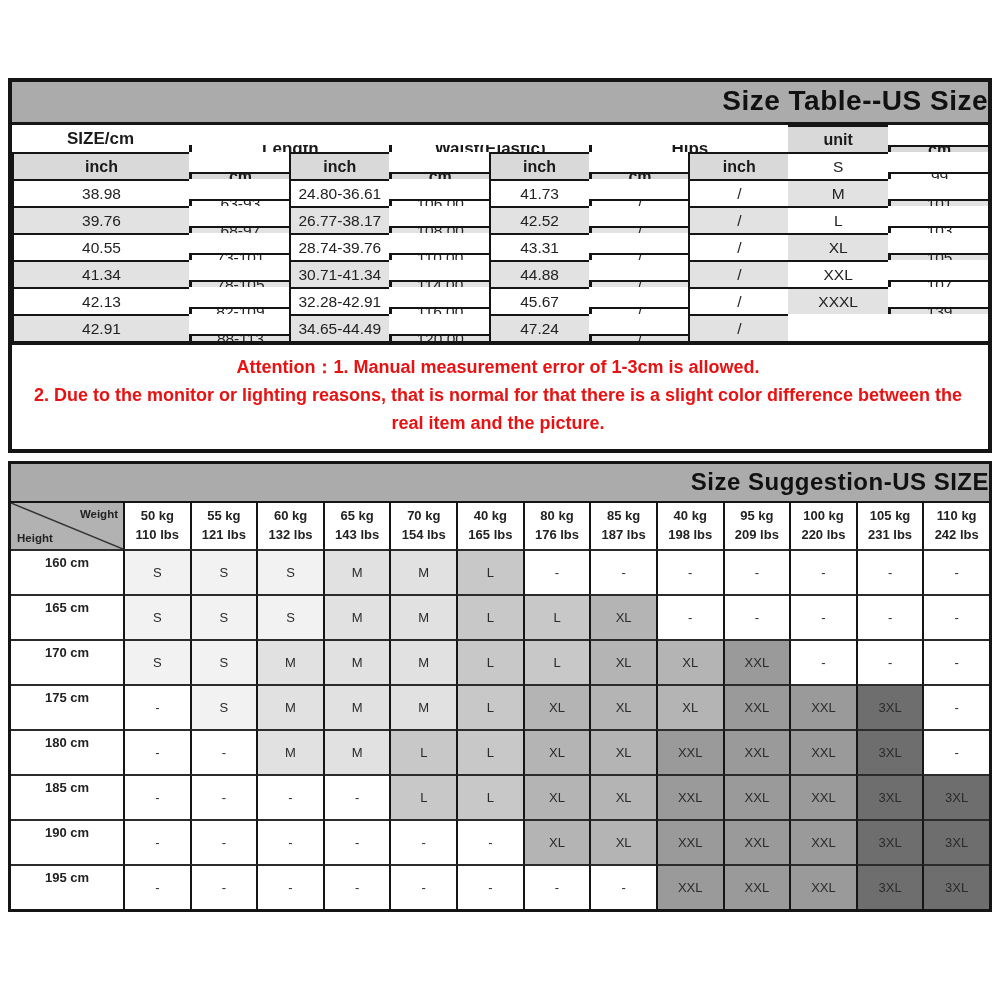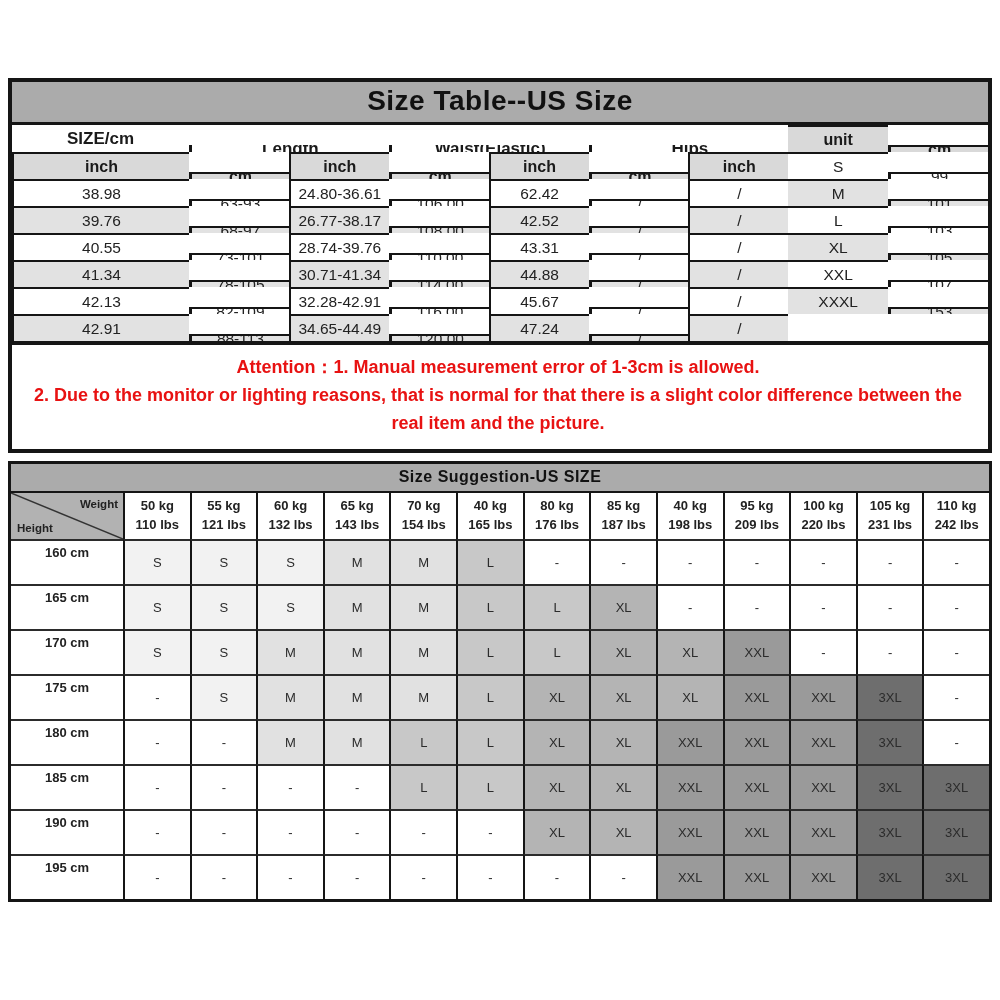--- a/index.html
+++ b/index.html
@@ -2,21 +2,21 @@
 <html><head>
 <meta charset="utf-8">
 <style>
   * { box-sizing: border-box; margin: 0; padding: 0; }
   html,body { width:1000px; height:1000px; background:#fff;
     font-family:"Liberation Sans", sans-serif; color:#1a1a1a; }
   .page { padding: 78px 8px 0 8px; }
 
   
   .tbl-wrap { border: 4px solid #151515; background:#fff; }
-  .ttl { text-align:center; font-weight:bold; color:#111;
+  .ttl { text-align:right; font-weight:bold; color:#111;
          border-bottom:3px solid #151515; letter-spacing:.5px; }
 
   
   .t1-title { font-size:28px; padding:3px 0 5px 0; }
   .t1-grid { display:grid; grid-template-columns: 177px repeat(8, 1fr);
              grid-auto-rows: 27px; }
   .c { display:flex; align-items:center; justify-content:center;
        text-align:center; overflow:hidden; white-space:nowrap; }
   .bt  { border-top: 2px solid #151515; }
   .bl2 { border-left: 2px solid #151515; }
@@ -26,21 +26,21 @@
   .dat { font-size:15.5px; color:#222; }
   .stripe { background:#e2e2e2; }
 
   
   .attention { border:4px solid #151515; margin-top:-4px; background:#fff;
     padding:9px 14px 11px 10px; text-align:center; }
   .att-line { font-weight:bold; font-size:18px; line-height:1.55; }
 
   
   .t2 { margin-top:8px; border:3px solid #151515; }
-  .t2-title { font-size:16px; padding:4px 0 5px 0; border-bottom:2px solid #151515; }
+  .t2-title { font-size:24px; padding:4px 0 5px 0; border-bottom:2px solid #151515; }
   .t2-grid { display:grid; grid-template-columns: 112px repeat(13, 1fr);
              grid-template-rows: 46px repeat(8, 45px); }
   .c2 { display:flex; flex-direction:column; align-items:center;
         justify-content:center; text-align:center; overflow:hidden; }
   .bt2 { border-top: 2px solid #2b2b2b; }
   .whl { font-weight:bold; font-size:13px; line-height:1.45; color:#222; }
   .hhl { font-weight:bold; font-size:13px; line-height:1.4; color:#222;margin-top:48px; }
   .sc  { font-size:13px; color:#2b2b2b; justify-content:center; }
   .corner { position:relative; background:#b2b2b2;padding-left:20px; }
   .corner svg { position:absolute; left:0; top:0; width:100%; height:100%; }
@@ -67,21 +67,21 @@
         <div class="c unitrow bt bl3">cm</div>
         <div class="c unitrow bt bl2">inch</div>
         <div class="c unitrow bt bl3">cm</div>
         <div class="c unitrow bt bl2">inch</div>
         <div class="c dat bt">S</div>
         <div class="c dat bt bl3">99</div>
         <div class="c dat bt bl2">38.98</div>
         <div class="c dat bt bl3">63-93</div>
         <div class="c dat bt bl2">24.80-36.61</div>
         <div class="c dat bt bl3">106.00</div>
-        <div class="c dat bt bl2">62.42</div>
+        <div class="c dat bt bl2">41.73</div>
         <div class="c dat bt bl3">/</div>
         <div class="c dat bt bl2">/</div>
         <div class="c dat bt stripe">M</div>
         <div class="c dat bt bl3 stripe">101</div>
         <div class="c dat bt bl2 stripe">39.76</div>
         <div class="c dat bt bl3 stripe">68-97</div>
         <div class="c dat bt bl2 stripe">26.77-38.17</div>
         <div class="c dat bt bl3 stripe">108.00</div>
         <div class="c dat bt bl2 stripe">42.52</div>
         <div class="c dat bt bl3 stripe">/</div>
@@ -107,21 +107,21 @@
         <div class="c dat bt">XXL</div>
         <div class="c dat bt bl3">107</div>
         <div class="c dat bt bl2">42.13</div>
         <div class="c dat bt bl3">82-109</div>
         <div class="c dat bt bl2">32.28-42.91</div>
         <div class="c dat bt bl3">116.00</div>
         <div class="c dat bt bl2">45.67</div>
         <div class="c dat bt bl3">/</div>
         <div class="c dat bt bl2">/</div>
         <div class="c dat bt stripe">XXXL</div>
-        <div class="c dat bt bl3 stripe">153</div>
+        <div class="c dat bt bl3 stripe">139</div>
         <div class="c dat bt bl2 stripe">42.91</div>
         <div class="c dat bt bl3 stripe">88-113</div>
         <div class="c dat bt bl2 stripe">34.65-44.49</div>
         <div class="c dat bt bl3 stripe">120.00</div>
         <div class="c dat bt bl2 stripe">47.24</div>
         <div class="c dat bt bl3 stripe">/</div>
         <div class="c dat bt bl2 stripe">/</div>
       </div>
   </div>
 

